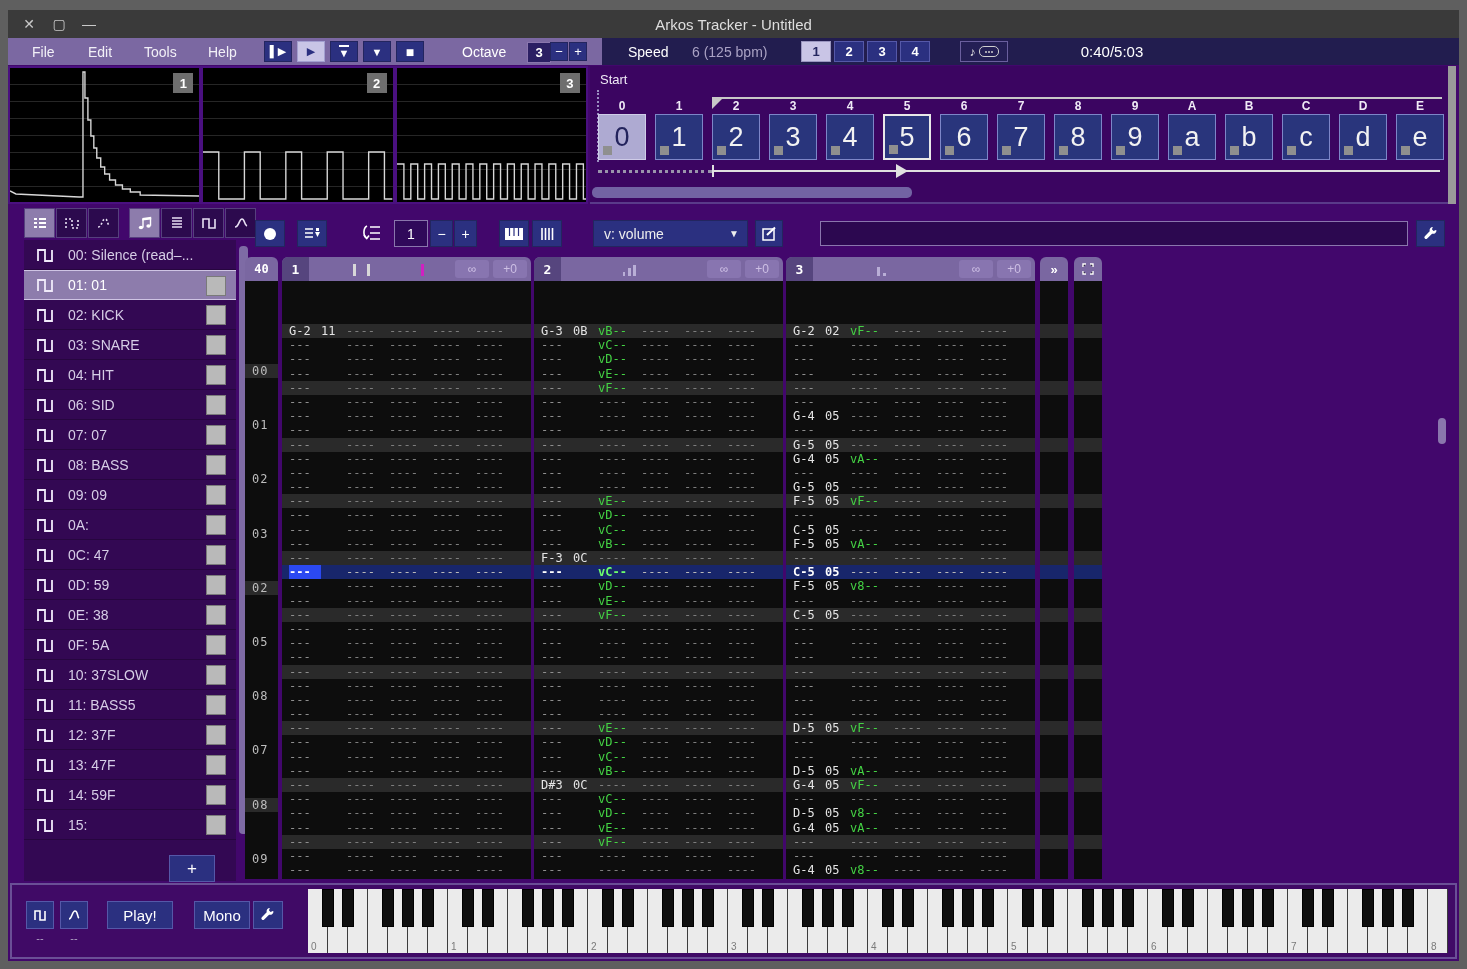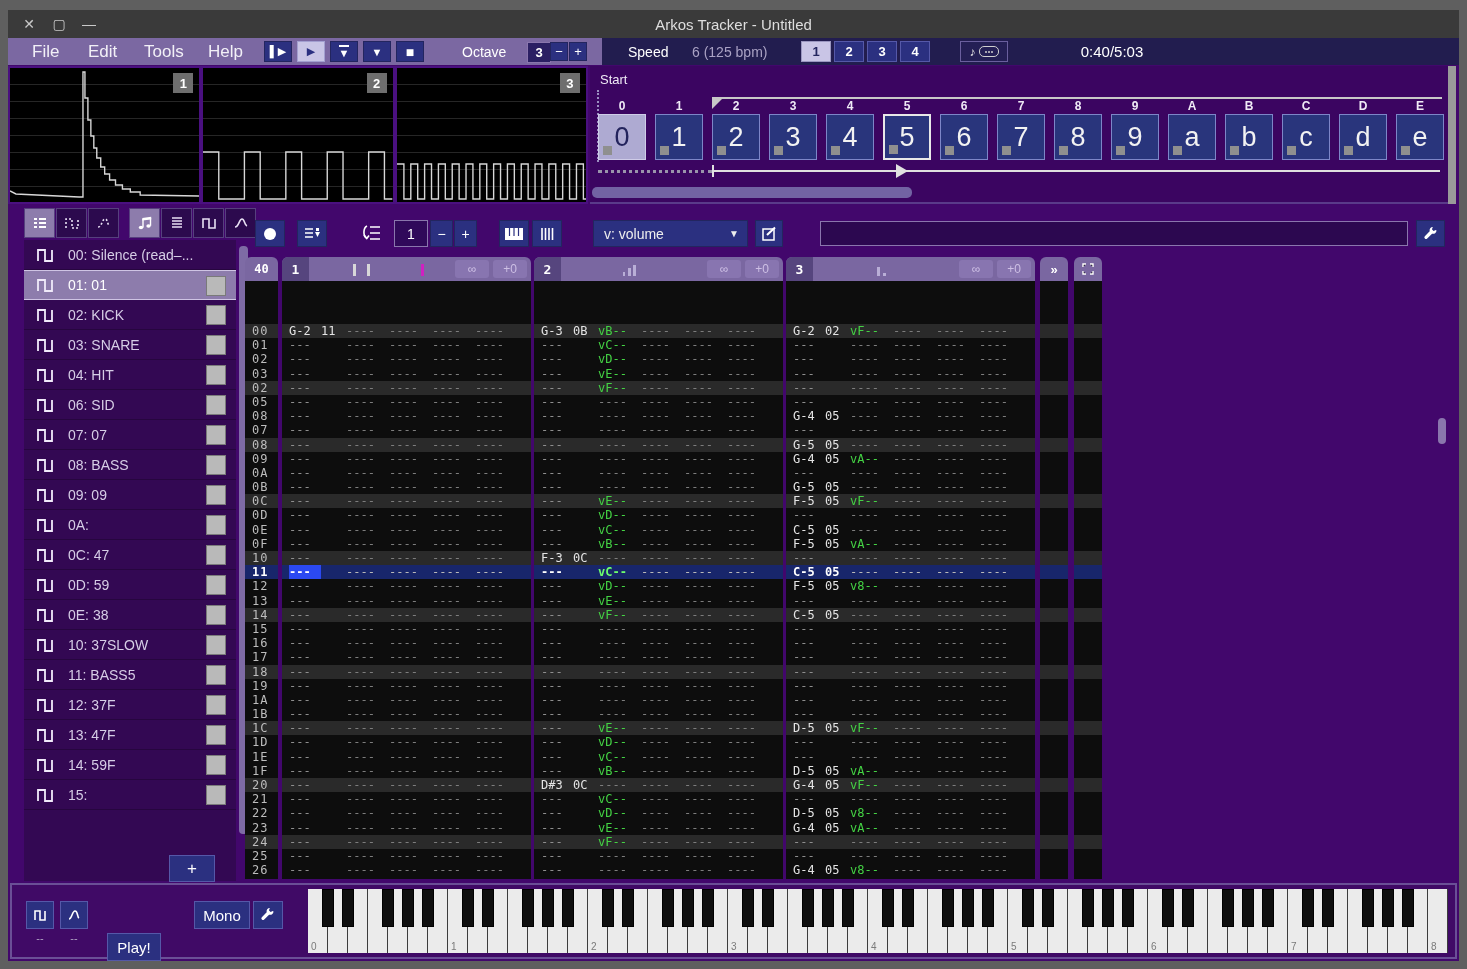--- a/index.html
+++ b/index.html
@@ -6,21 +6,21 @@
   body{width:1467px;height:969px;background:#5f5f5f;font-family:"Liberation Sans",sans-serif;overflow:hidden;position:relative;}
   .window{position:absolute;left:8px;top:10px;width:1451px;height:951px;background:#42076c;}
 
   
   .titlebar{position:absolute;left:0;top:0;width:100%;height:28px;background:#3a3a3a;color:#cfcfcf;}
   .titlebar .wbtn{position:absolute;top:0;width:26px;height:28px;display:flex;align-items:center;justify-content:center;font-size:14px;color:#c9c9c9;}
   .titlebar .title{position:absolute;left:0;right:0;top:0;height:28px;display:flex;align-items:center;justify-content:center;font-size:15px;color:#dedede;}
 
   
   .menubar{position:absolute;left:0;top:28px;width:100%;height:27px;background:#7b68a2;}
-  .menu-item{position:absolute;top:0;height:27px;display:flex;align-items:center;color:#f2f0f7;font-size:17px;}
+  .menu-item{position:absolute;top:0;height:27px;display:flex;align-items:center;color:#f2f0f7;font-size:14px;}
   .tbtn{position:absolute;top:3px;width:28px;height:21px;background:#2b3080;border:1px solid #23255f;color:#fff;display:flex;align-items:center;justify-content:center;font-size:11px;box-sizing:border-box;}
   .tbtn.sel{background:#c9c5e6;color:#2b3080;border-color:#a39fd0;}
   .octave-wrap{position:absolute;top:0;height:27px;display:flex;align-items:center;color:#fff;font-size:14px;}
   .spin-box{width:22px;height:19px;background:#2b1f63;border:1px solid #8a76ad;color:#fff;font-weight:bold;font-size:13px;display:flex;align-items:center;justify-content:center;margin:0 3px;}
   .spin-btn{width:18px;height:19px;background:#2b3080;border:1px solid #23255f;color:#fff;font-size:13px;display:flex;align-items:center;justify-content:center;box-sizing:border-box;}
   .menubar-dark{position:absolute;left:594px;top:0;width:857px;height:27px;background:#221d4f;}
   .speed-label{position:absolute;left:26px;top:0;height:27px;display:flex;align-items:center;color:#fff;font-size:14px;}
   .speed-value{position:absolute;left:90px;top:0;height:27px;display:flex;align-items:center;color:#aaa2c4;font-size:14px;}
   .slotbtn{position:absolute;top:3px;width:30px;height:21px;background:#2b3080;border:1px solid #5558a8;color:#fff;font-size:13px;font-weight:bold;display:flex;align-items:center;justify-content:center;box-sizing:border-box;}
   .slotbtn.sel{background:#c9c5e6;color:#23255f;border-color:#9a96c0;}
@@ -82,21 +82,21 @@
   .gh-num{width:27px;height:100%;background:#56457e;color:#fff;font-size:13px;font-weight:bold;display:flex;align-items:center;justify-content:center;font-family:"DejaVu Sans Mono",monospace;}
   .gh-meter{flex:1;position:relative;height:100%;}
   .gh-btn{width:34px;height:18px;margin-right:4px;background:#8875b0;border-radius:3px;color:#cdbfe4;font-size:12px;display:flex;align-items:center;justify-content:center;}
   .mbar{position:absolute;bottom:5px;background:#d8d8d8;}
 
   .gridwrap{position:absolute;left:0;top:75px;width:1208px;height:598px;overflow:hidden;}
   .gcol{position:absolute;top:0;bottom:0;background:#0d0d0d;padding-top:43px;box-sizing:border-box;}
   .trow{height:14.2px;line-height:14.2px;font-family:"DejaVu Sans Mono",monospace;font-size:12px;white-space:nowrap;overflow:hidden;}
   .trow.hl{background:#2a2a2a;}
   .trow.cur{background:#18266b;}
-  .rownum{color:#bdbdbd;padding-left:7px;letter-spacing:1px;}
+  .rownum{color:#bdbdbd;padding-left:7px;letter-spacing:1px;margin-top:40px;}
   .rownum.cur{color:#fff;font-weight:bold;}
   .cell-note{display:inline-block;width:32px;margin-left:7px;color:#e4e4e4;}
   .cell-inst{display:inline-block;width:25px;color:#e4e4e4;}
   .cell-fx{display:inline-block;width:40px;margin-right:3px;color:#7d7d7d;}
   .empty{color:#8e8e8e;}
   .trow.cur .empty,.trow.cur .cell-fx{color:#b9b9b9;}
   .fxv{color:#44d344 !important;}
   .trow.cur .fxv{color:#6dff6d !important;font-weight:bold;}
   .trow.cur .cell-note,.trow.cur .cell-inst{color:#fff;font-weight:bold;}
   .cursor-cell{background:#2b49f2;color:#fff !important;}
@@ -404,20 +404,29 @@
           <div class="label">0D: 59</div>
           <div class="mute"></div>
         </div>
         <div class="inst-row">
           <div class="icon">
             <svg class="ic" width="20" height="18">
               <path d="M2 15 V4 H9 V15 H16 V4" stroke="#f0eafa" stroke-width="1.8" fill="none"></path>
             </svg>
           </div>
           <div class="label">0E: 38</div>
+          <div class="mute"></div>
+        </div>
+        <div class="inst-row">
+          <div class="icon">
+            <svg class="ic" width="20" height="18">
+              <path d="M2 15 V4 H9 V15 H16 V4" stroke="#f0eafa" stroke-width="1.8" fill="none"></path>
+            </svg>
+          </div>
+          <div class="label">0F: 5A</div>
           <div class="mute"></div>
         </div>
         <div class="inst-row">
           <div class="icon">
             <svg class="ic" width="20" height="18">
               <path d="M2 15 V4 H9 V15 H16 V4" stroke="#f0eafa" stroke-width="1.8" fill="none"></path>
             </svg>
           </div>
           <div class="label">10: 37SLOW</div>
           <div class="mute"></div>
@@ -838,21 +847,21 @@
           <path d="M2 12 V3 H7 V12 H12 V3" stroke="#fff" stroke-width="1.6" fill="none"></path>
         </svg>
     </div>
     <div class="bbtn" style="left:48px;width:28px;">
       <svg class="ic" width="14" height="14">
           <path d="M2 11 C5 11 5 3 8 3 C11 3 10 9 12 10" stroke="#fff" stroke-width="1.6" fill="none"></path>
         </svg>
     </div>
     <div class="bdash" style="left:14px;">--</div>
     <div class="bdash" style="left:48px;">--</div>
-    <div class="bbtn" style="left:95px;width:54px;margin-top:32px;">Play!</div>
+    <div class="bbtn" style="left:95px;width:66px;">Play!</div>
     <div class="bbtn" style="left:182px;width:56px;">Mono</div>
     <div class="bbtn" style="left:241px;width:30px;">
       <svg class="ic" width="16" height="16">
           <path d="M13.5 4.5 a3.4 3.4 0 0 1 -4.4 3.2 L4.2 12.6 a1.7 1.7 0 0 1 -2.4 -2.4 L6.7 5.3 a3.4 3.4 0 0 1 3.2-4.4 l-1 2.4 1.6 1.6 2.4-1z" fill="#fff"></path>
         </svg>
     </div>
     <div class="piano" id="piano">
         <div class="wkey" style="left: 0px; width: 20px;">
           <div class="olabel">0</div>
         </div>

